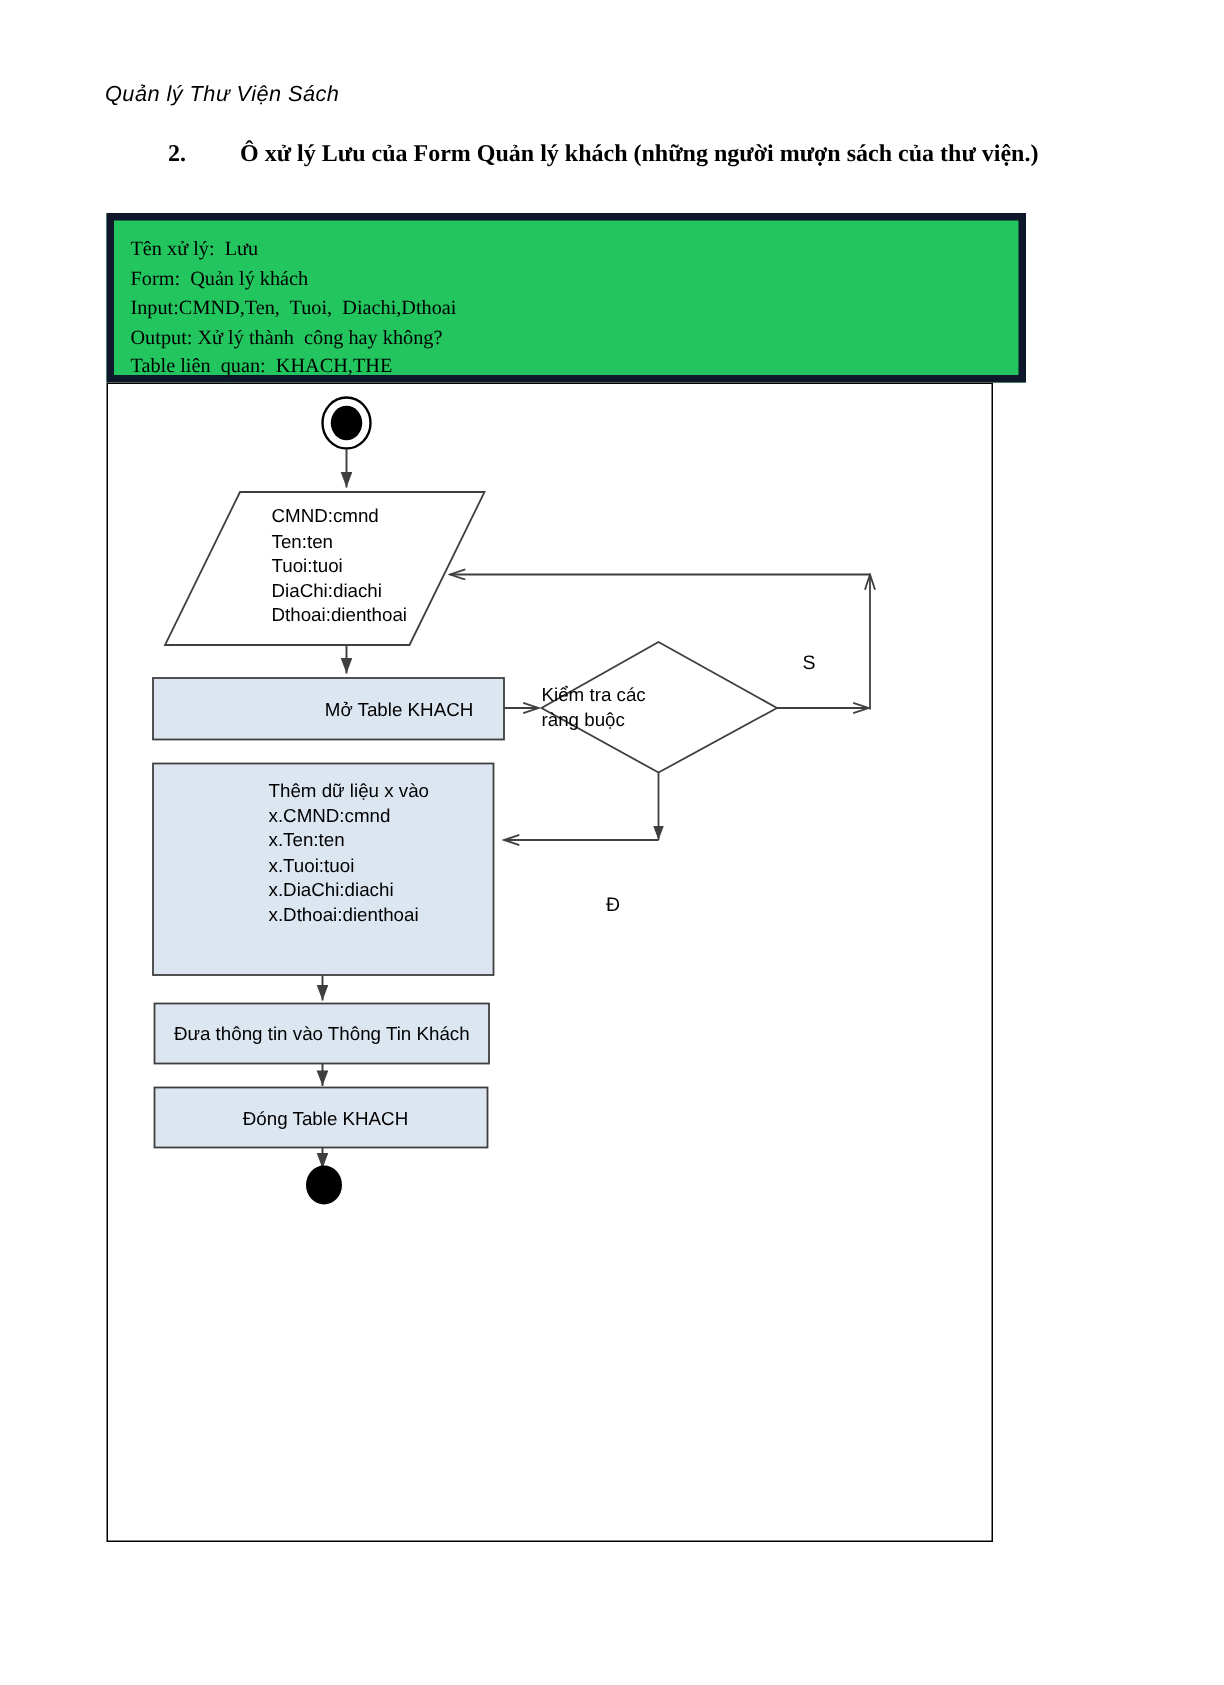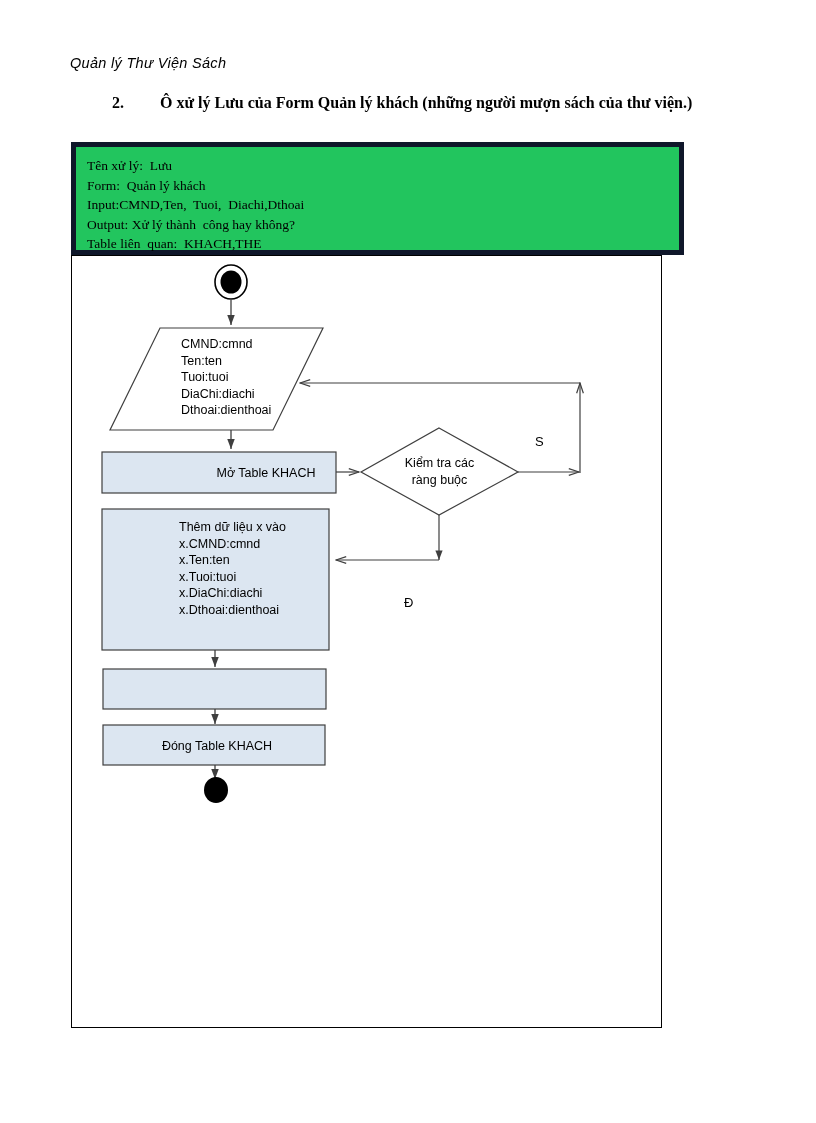--- a/index.html
+++ b/index.html
@@ -195,30 +195,31 @@
     </svg>
 
     <div class="shape-text" style="left:97px; top:81px;">CMND:cmnd
 Ten:ten
 Tuoi:tuoi
 DiaChi:diachi
 Dthoai:dienthoai</div>
 
     <div class="shape-text" style="left:18px; top:210px; width:234px; text-align:center;padding-left:47px;">Mở Table KHACH</div>
 
-    <div class="shape-text" style="left:277px; top:200px; width:157px; text-align:center;">Kiểm tra các
+    <div class="shape-text" style="left:277px; top:200px; width:157px; text-align:left;">Kiểm tra các
 ràng buộc</div>
 
     <div class="shape-text" style="left:95px; top:264px;">Thêm dữ liệu x vào
 x.CMND:cmnd
 x.Ten:ten
 x.Tuoi:tuoi
 x.DiaChi:diachi
 x.Dthoai:dienthoai</div>
 
+    <div class="shape-text" style="left:19px; top:426px; width:223px; text-align:center;">Đưa thông tin vào Thông Tin Khách</div>
 
     <div class="shape-text" style="left:19px; top:483px; width:228px; text-align:center;">Đóng Table KHACH</div>
 
     <div class="branch-label" style="left:451px; top:179px;">S</div>
 
     <div class="branch-label" style="left:320px; top:340px;">Đ</div>
   </div>
 
 
 </div>

